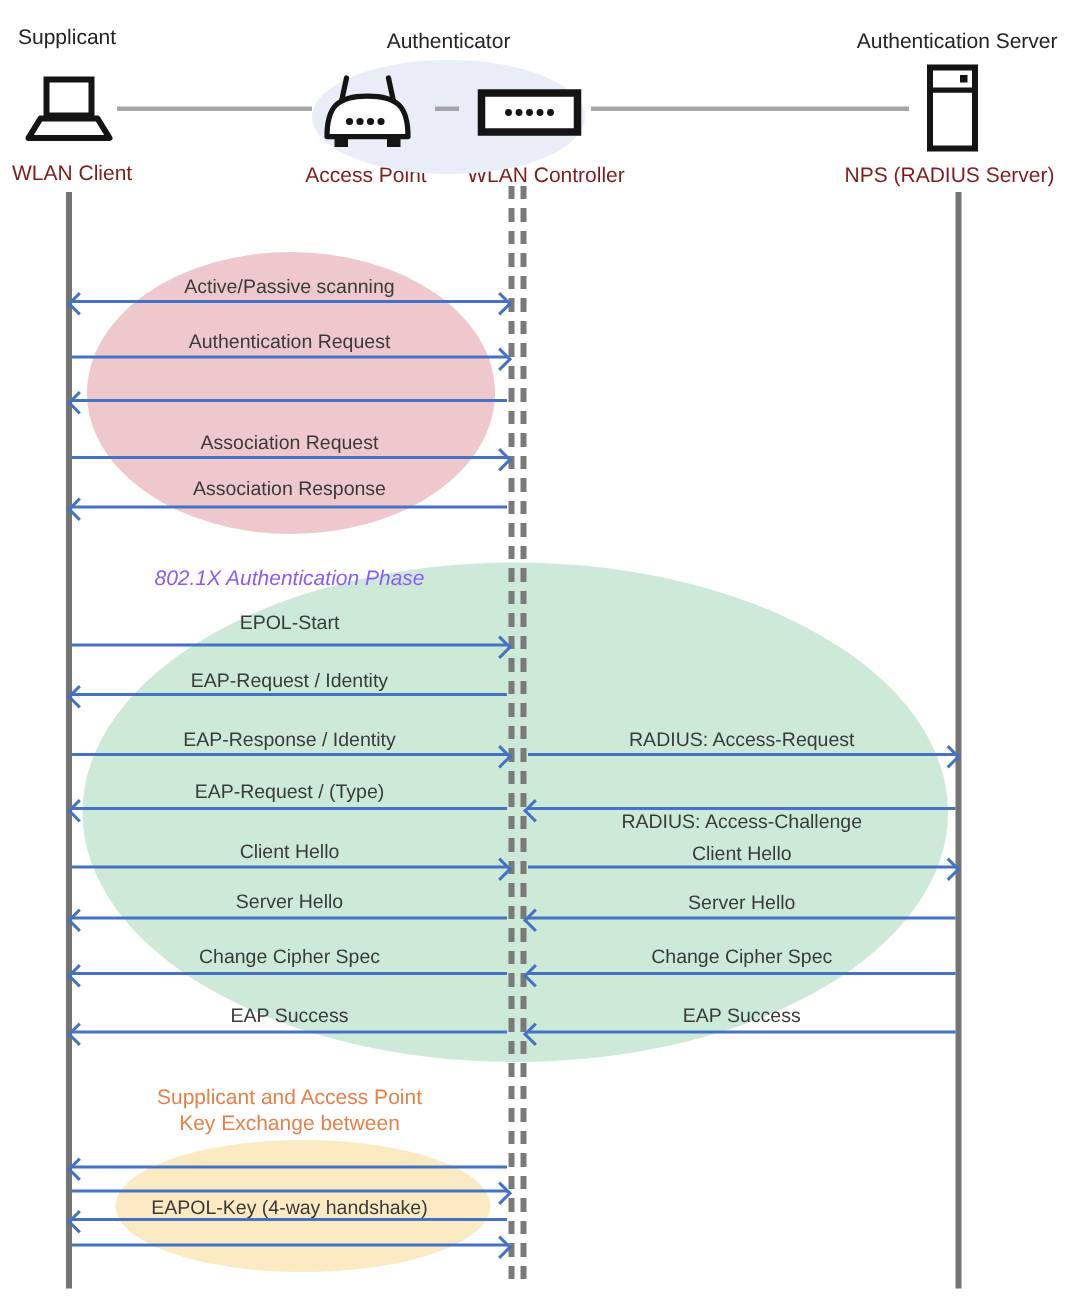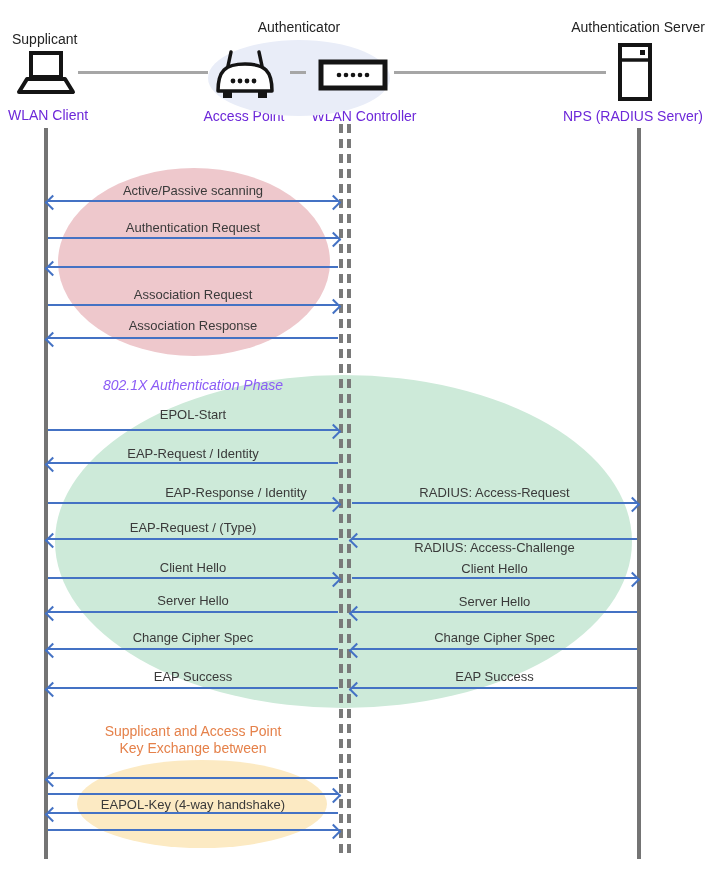--- a/index.html
+++ b/index.html
@@ -2,21 +2,21 @@
 <html><head>
 <meta charset="utf-8">
 <style>
   html,body { margin:0; padding:0; background:#ffffff; }
   .canvas {
     position:relative; width:713px; height:875px; background:#ffffff;
     font-family:"Liberation Sans", sans-serif; overflow:hidden;
   }
   
   .role-label { position:absolute; font-size:14px; color:#232323; white-space:nowrap; }
-  .node-label { position:absolute; font-size:14px; color:#6d28d9; white-space:nowrap; }
+  .node-label { position:absolute; font-size:14px; color:#7f1d1d; white-space:nowrap; }
   .center { text-align:center; }
   .right { text-align:right; }
   
   .ellipse { position:absolute; border-radius:50%; z-index:1; }
   .ell-authenticator { left:208px; top:40px;  width:182px; height:76px;  background:#e9edf8; }
   .ell-phase1        { left:58px;  top:168px; width:272px; height:188px; background:#eec8cc; }
   .ell-phase2        { left:55px;  top:375px; width:577px; height:333px; background:#cdead9; }
   .ell-phase3        { left:77px;  top:760px; width:250px; height:88px;  background:#fceac3; }
   
   .conn { position:absolute; top:71px; height:3px; background:#a6a6a6; z-index:2; }
@@ -45,21 +45,21 @@
   .head.l { left:-1px;  top:-5.5px; border-bottom-width:2.5px; border-left-width:2.5px;
             transform:rotate(45deg); }
   
   .icon { position:absolute; z-index:4; }
 </style>
 </head>
 <body>
 
 <div class="canvas">
 
-  <div class="role-label" style="left:12px; top:31px;">Supplicant</div>
+  <div class="role-label" style="left:12px; top:16px;">Supplicant</div>
   <div class="role-label right" style="left:545px; top:19px; width:160px;">Authentication Server</div>
   <div class="role-label center" style="left:208px; top:19px; width:182px;">Authenticator</div>
 
   <div class="ellipse ell-authenticator"></div>
 
   <div class="conn" style="left:78px;  width:130px;"></div>
   <div class="conn" style="left:290px; width:16px;"></div>
   <div class="conn" style="left:394px; width:212px;"></div>
 
   <svg class="icon" style="left:14px; top:50px;" width="64" height="47" viewBox="0 0 64 47">
@@ -142,21 +142,21 @@
   <div class="msg-label span-l" style="top:407px;">EPOL-Start</div>
   <div class="arrow span-l" style="top:429px;">
       <i class="head r"></i>
     </div>
 
   <div class="msg-label span-l" style="top:446px;">EAP-Request / Identity</div>
   <div class="arrow span-l" style="top:462px;">
       <i class="head l"></i>
     </div>
 
-  <div class="msg-label span-l" style="top:485px;padding-left:43px;">EAP-Response / Identity</div>
+  <div class="msg-label span-l" style="top:485px;">EAP-Response / Identity</div>
   <div class="arrow span-l" style="top:502px;">
       <i class="head r"></i>
     </div>
 
   <div class="msg-label span-l" style="top:520px;">EAP-Request / (Type)</div>
   <div class="arrow span-l" style="top:538px;">
       <i class="head l"></i>
     </div>
 
   <div class="msg-label span-l" style="top:560px;">Client Hello</div>

